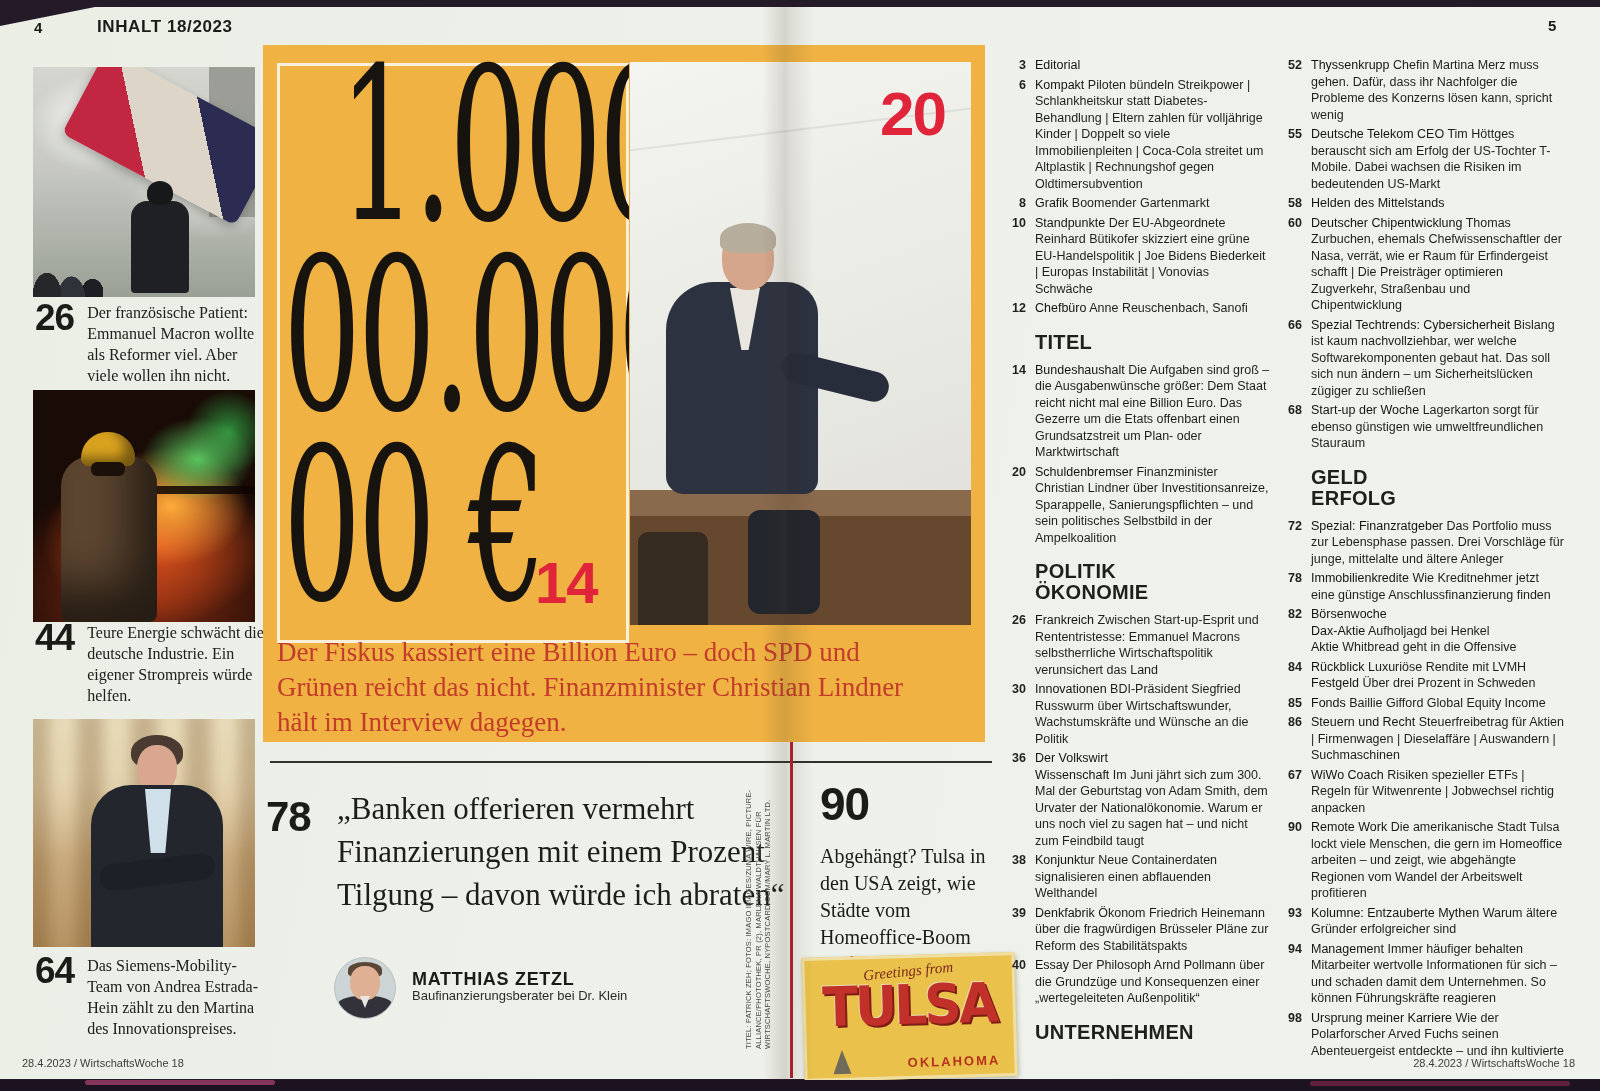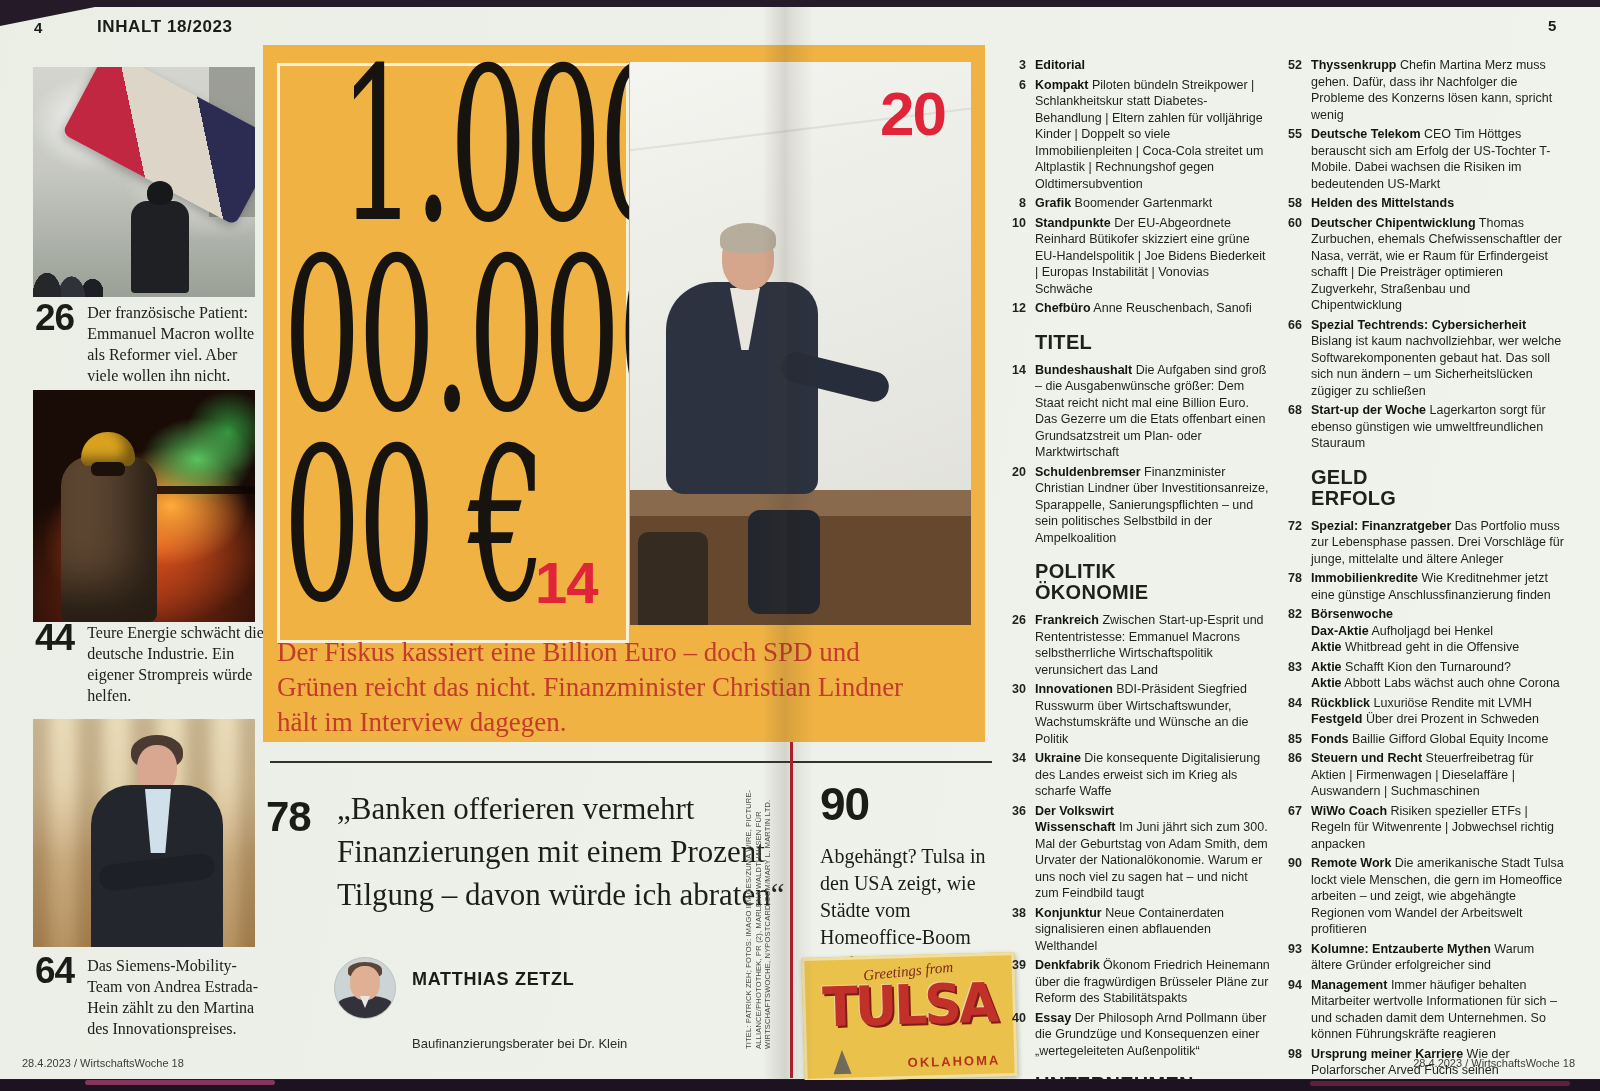--- a/index.html
+++ b/index.html
@@ -115,21 +115,21 @@
   .rule{left:270px;top:754px;width:722px;height:2px;background:#32322c;}
   .q-num{left:266px;top:786px;font-size:42px;font-weight:bold;letter-spacing:-1px;}
   .q-text{left:337px;top:780px;width:452px;font-family:"Liberation Serif",serif;font-size:31px;line-height:43px;color:#1d1d1a;}
   .avatar{left:334px;top:950px;width:60px;height:60px;border-radius:50%;overflow:hidden;background:#cdd4d6;
     border:1px solid #bcc2c4;}
   .avatar .hd{position:absolute;left:15px;top:8px;width:30px;height:34px;background:#dfb093;border-radius:46%;}
   .avatar .hr{position:absolute;left:13px;top:4px;width:34px;height:16px;background:#5a4636;border-radius:50% 50% 30% 30%;}
   .avatar .st{position:absolute;left:2px;top:38px;width:56px;height:24px;background:#33313a;border-radius:40% 40% 0 0;}
   .avatar .cl{position:absolute;left:25px;top:38px;width:10px;height:12px;background:#e9e7e0;clip-path:polygon(0 0,100% 0,50% 100%);}
   .q-author-name{left:412px;top:962px;font-size:18px;font-weight:bold;letter-spacing:.7px;}
-  .q-author-role{left:412px;top:981px;font-size:13px;color:#2c2c29;margin-top:48px;}
+  .q-author-role{left:412px;top:981px;font-size:13px;color:#2c2c29;}
 
   .credits{left:744px;top:1042px;width:268px;transform:rotate(-90deg);transform-origin:0 0;
     font-size:7.5px;line-height:9.5px;color:#4a4a45;letter-spacing:.2px;}
 
   
   .tulsa-num{left:820px;top:770px;font-size:46px;font-weight:bold;letter-spacing:-1px;}
   .tulsa-text{left:820px;top:836px;width:192px;font-family:"Liberation Serif",serif;font-size:20px;line-height:27px;}
   .postcard{left:803px;top:948px;width:207px;height:118px;background:#e9c14b;transform:rotate(-1.6deg);
     box-shadow:1px 2px 5px rgba(0,0,0,.25);border:3px solid #f0dfa2;}
   .pc-greet{position:absolute;left:0;top:5px;width:100%;text-align:center;
@@ -141,21 +141,21 @@
   .pc-derrick{position:absolute;left:26px;bottom:4px;width:0;height:0;
     border-left:9px solid transparent;border-right:9px solid transparent;border-bottom:24px solid #6f6a5a;}
 
   
   .toc-col{position:absolute;top:50px;font-size:12.5px;line-height:16.5px;color:#1f1f1c;}
   .toc-col1{left:1000px;width:270px;}
   .toc-col2{left:1276px;width:288px;}
   .toc-row{display:flex;margin-bottom:3px;}
   .toc-num{width:26px;min-width:26px;text-align:right;font-weight:bold;margin-right:9px;}
   .toc-body{flex:1;}
-  .toc-body b{font-weight:bold;color:#141412;}
+  .toc-body b{font-weight:normal;color:#141412;}
   .toc-h{font-weight:bold;font-size:20px;line-height:21px;margin:15px 0 9px 35px;letter-spacing:.3px;}
   .toc-h span{display:block;}
 </style>
 </head>
 <body>
 
 <div class="spread">
 
   <div class="abs pageno-l">4</div>
   <div class="abs header-l">INHALT 18/2023</div>
@@ -283,24 +283,20 @@
       </div>
       <div class="toc-row">
         <span class="toc-num">26</span>
         <span class="toc-body"><b>Frankreich</b> Zwischen Start-up-Esprit und Rententristesse: Emmanuel Macrons selbstherrliche Wirtschaftspolitik verunsichert das Land</span>
       </div>
       <div class="toc-row">
         <span class="toc-num">30</span>
         <span class="toc-body"><b>Innovationen</b> BDI-Präsident Siegfried Russwurm über Wirtschaftswunder, Wachstumskräfte und Wünsche an die Politik</span>
       </div>
       <div class="toc-row">
-        <span class="toc-num">34</span>
-        <span class="toc-body"><b>Ukraine</b> Die konsequente Digitalisierung des Landes erweist sich im Krieg als scharfe Waffe</span>
-      </div>
-      <div class="toc-row">
         <span class="toc-num">36</span>
         <span class="toc-body"><b>Der Volkswirt</b><br><b>Wissenschaft</b> Im Juni jährt sich zum 300. Mal der Geburtstag von Adam Smith, dem Urvater der Nationalökonomie. Warum er uns noch viel zu sagen hat – und nicht zum Feindbild taugt</span>
       </div>
       <div class="toc-row">
         <span class="toc-num">38</span>
         <span class="toc-body"><b>Konjunktur</b> Neue Containerdaten signalisieren einen abflauenden Welthandel</span>
       </div>
       <div class="toc-row">
         <span class="toc-num">39</span>
         <span class="toc-body"><b>Denkfabrik</b> Ökonom Friedrich Heinemann über die fragwürdigen Brüsseler Pläne zur Reform des Stabilitätspakts</span>
@@ -346,24 +342,20 @@
         <span class="toc-num">72</span>
         <span class="toc-body"><b>Spezial: Finanzratgeber</b> Das Portfolio muss zur Lebensphase passen. Drei Vorschläge für junge, mittelalte und ältere Anleger</span>
       </div>
       <div class="toc-row">
         <span class="toc-num">78</span>
         <span class="toc-body"><b>Immobilienkredite</b> Wie Kreditnehmer jetzt eine günstige Anschlussfinanzierung finden</span>
       </div>
       <div class="toc-row">
         <span class="toc-num">82</span>
         <span class="toc-body"><b>Börsenwoche</b><br><b>Dax-Aktie</b> Aufholjagd bei Henkel<br><b>Aktie</b> Whitbread geht in die Offensive</span>
-      </div>
-      <div class="toc-row">
-        <span class="toc-num">83</span>
-        <span class="toc-body"><b>Aktie</b> Schafft Kion den Turnaround?<br><b>Aktie</b> Abbott Labs wächst auch ohne Corona</span>
       </div>
       <div class="toc-row">
         <span class="toc-num">84</span>
         <span class="toc-body"><b>Rückblick</b> Luxuriöse Rendite mit LVMH<br><b>Festgeld</b> Über drei Prozent in Schweden</span>
       </div>
       <div class="toc-row">
         <span class="toc-num">85</span>
         <span class="toc-body"><b>Fonds</b> Baillie Gifford Global Equity Income</span>
       </div>
       <div class="toc-row">

